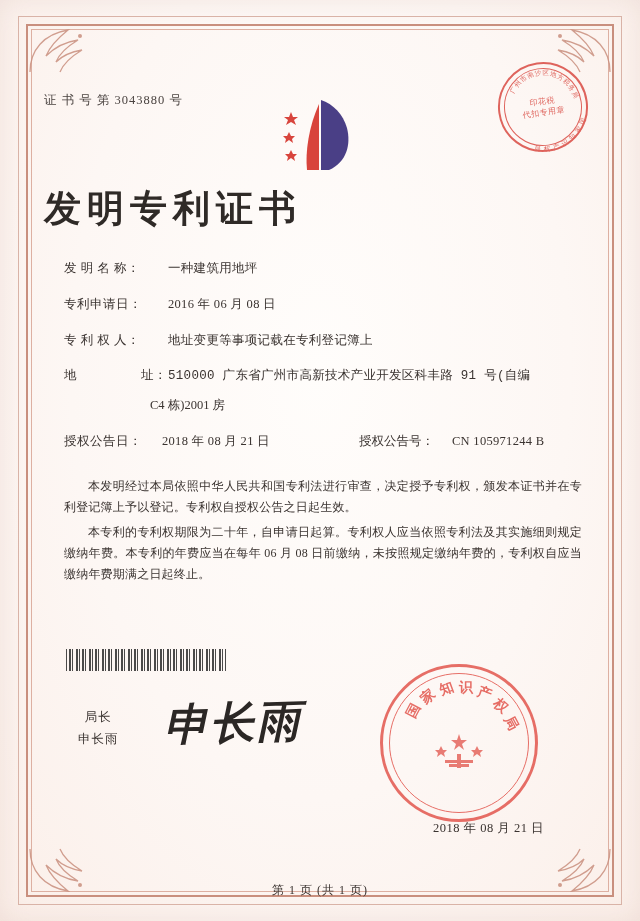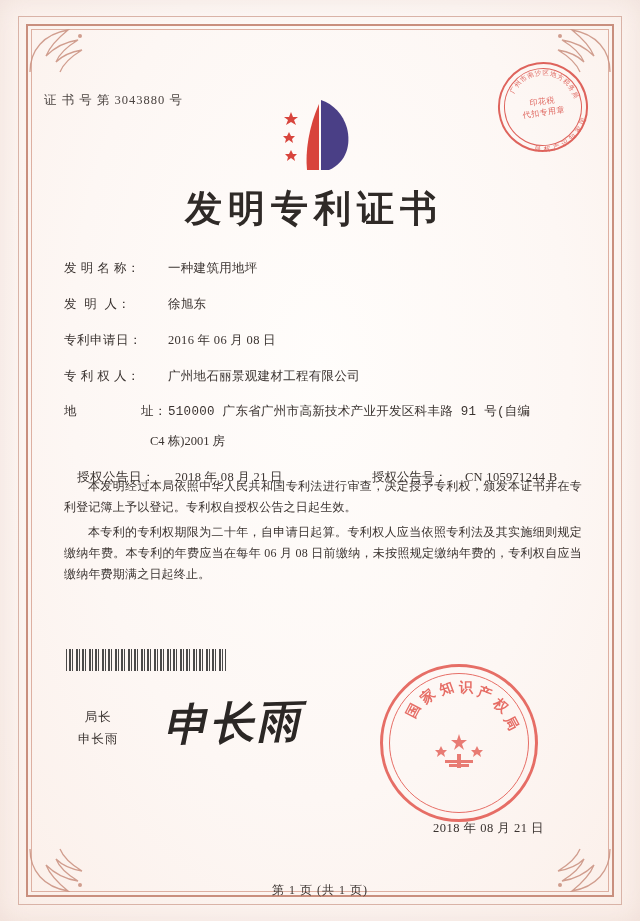--- a/index.html
+++ b/index.html
@@ -117,21 +117,21 @@
     text-align: center;
     font-size: 8px;
     line-height: 11px;
     letter-spacing: .5px;
   }
 
   .title {
     position: absolute;
     left: 0; right: 12px;
     top: 140px;
-    text-align: center;
+    text-align: left;
     font-size: 37px;
     font-weight: bold;
     letter-spacing: 6px;
     color: #2f2a27;
     font-family: "Liberation Serif", "DejaVu Serif", serif;
   }
 
   
   .fields {
     position: absolute;
@@ -150,21 +150,21 @@
   .row .lbl {
     flex: 0 0 auto;
     white-space: pre;
     letter-spacing: .5px;
   }
   .row .val {
     flex: 1 1 auto;
     letter-spacing: .3px;
   }
   .lbl-w84 { width: 86px; }
-  .lbl-w84b { width: 80px; margin-left: 13px; }
+  .lbl-w84b { width: 80px; }
   .row.two .val { flex: 0 0 auto; }
   .row.two .lbl2 {
     margin-left: 71px;
     white-space: pre;
   }
   .addr2 { padding-left: 86px; margin-top: 2px; }
 
   
   .paras {
     position: absolute;
@@ -351,34 +351,30 @@
 
     <div class="title">发明专利证书</div>
 
     <div class="fields">
 
       <div class="row">
         <div class="lbl lbl-w84">发 明 名 称：</div>
         <div class="val">一种建筑用地坪</div>
       </div>
 
-      <div class="row">
-        <div class="lbl lbl-w84">发  明  人：</div>
-        <div class="val">徐旭东</div>
-      </div>
 
 
       <div class="row">
         <div class="lbl lbl-w84">专利申请日：</div>
         <div class="val">2016 年 06 月 08 日</div>
       </div>
 
       <div class="row">
         <div class="lbl lbl-w84">专 利 权 人：</div>
-        <div class="val">广州地石丽景观建材工程有限公司</div>
+        <div class="val">地址变更等事项记载在专利登记簿上</div>
       </div>
 
       <div class="row" style="margin-bottom:4px;font-family:Liberation Mono, monospace;">
         <div class="lbl lbl-w84">地        址：</div>
         <div class="val">510000  广东省广州市高新技术产业开发区科丰路 91 号(自编</div>
       </div>
       <div class="addr2" style="margin-bottom:17px;margin-top:10px;">C4 栋)2001 房</div>
 
       <div class="row two">
         <div class="lbl lbl-w84b">授权公告日：</div>

